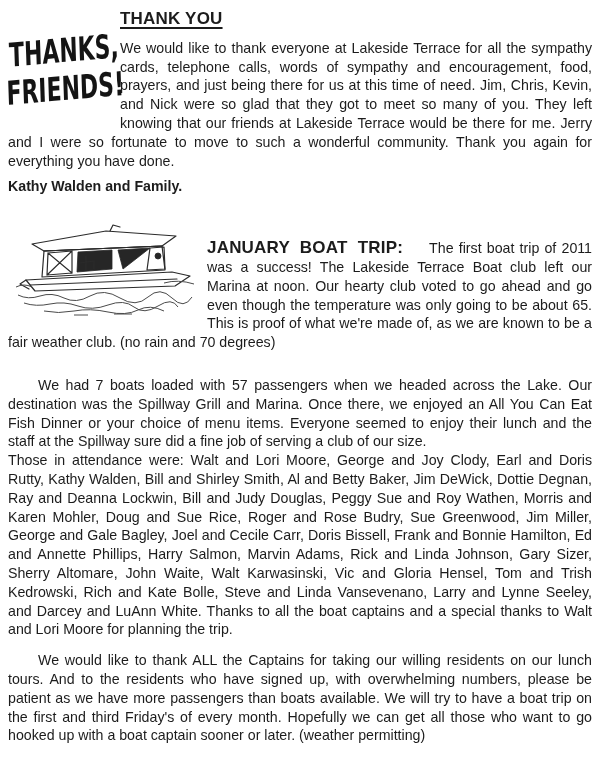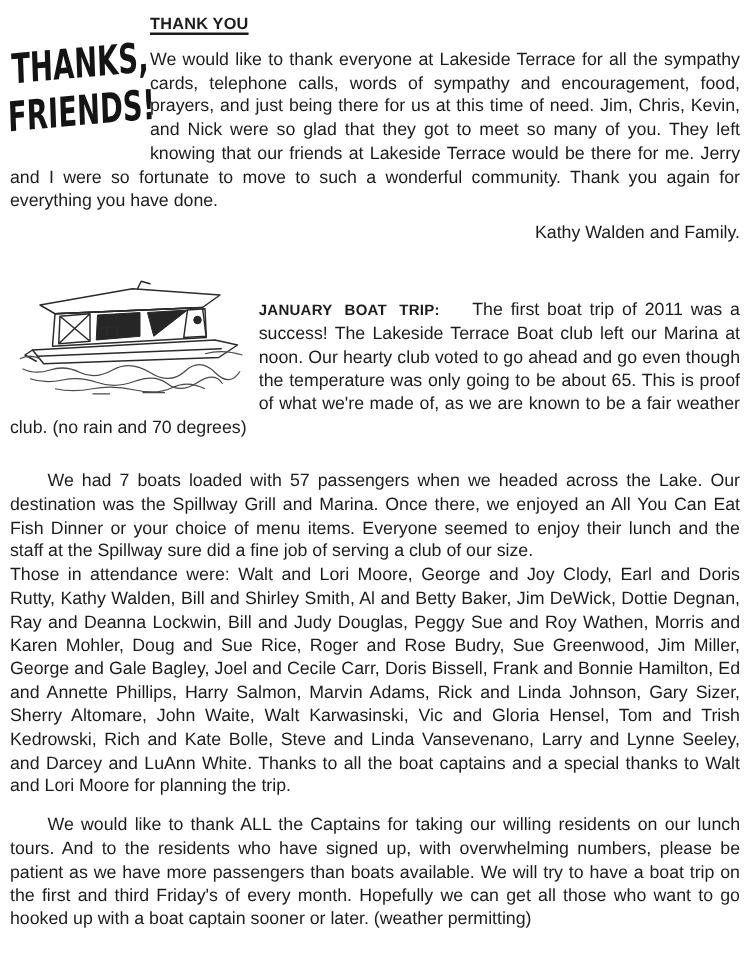--- a/index.html
+++ b/index.html
@@ -16,43 +16,43 @@
 
   
   .thankyou-section{position:relative;}
   .thanks-art{
     float:left;
     width:104px;height:102px;
     margin:8px 8px 0 0;
   }
   .thanks-art svg{overflow:visible;display:block;}
   .ty-heading{
-    font-size:13px;
+    font-size:17px;
     font-weight:bold;
     margin:6px 0 10px 0;
     text-decoration:underline;
     text-decoration-thickness:2px;
     text-underline-offset:3px;
     letter-spacing:.2px;
   }
   p{margin:0;text-align:justify;}
-  .signature{margin-top:7px;text-align:right;clear:left;}
+  .signature{margin-top:7px;text-align:left;clear:left;font-weight:bold;}
 
   
   .boat-section{margin-top:27px;}
   .boat-art{
     float:left;
     width:185px;height:94px;
     margin:0 8px 0 6px;
   }
   .boat-art svg{display:block;}
   .boat-intro{padding-top:16px;}
   .bt-heading{
     font-weight:bold;
-    font-size:12px;
+    font-size:17px;
     word-spacing:4px;
     letter-spacing:.2px;
     white-space:nowrap;
   }
   .h-gap{display:inline-block;width:26px;}
 
   .para-trip{margin-top:24px;text-indent:30px;clear:left;}
   .para-attendance{margin-top:0;}
   .para-prime-rib{margin-top:5px;text-indent:30px;}
   .para-captains{margin-top:12px;text-indent:30px;}

